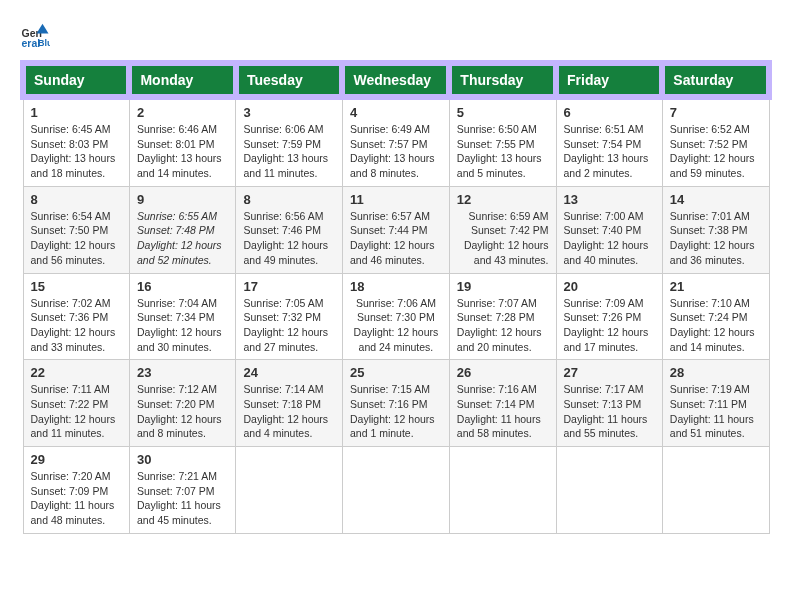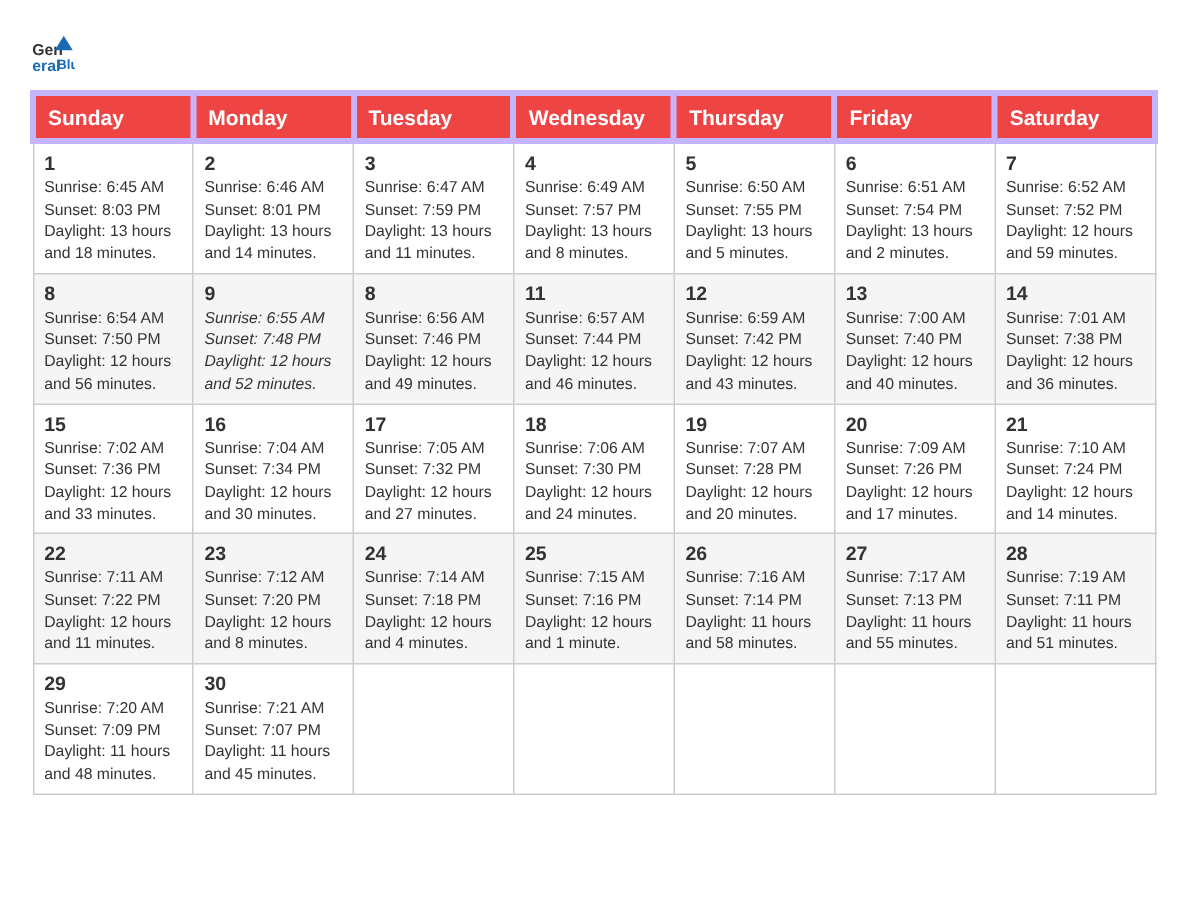--- a/index.html
+++ b/index.html
@@ -35,27 +35,27 @@
     }
     .subtitle {
       font-size: 16px;
       color: #333;
     }
     .calendar {
       width: 100%;
       border-collapse: collapse;
     }
     .calendar th {
-      background: #ef4444;
+      background: #15803d;
       color: #fff;
       text-align: left;
       padding: 6px 8px;
       font-size: 14px;
       font-weight: bold;
-      border: 4px solid #c4b5fd;
+      border: 6px solid #c4b5fd;
     }
     .calendar td {
       vertical-align: top;
       padding: 5px 7px;
       border: 1px solid #ccc;
       background: #fff;
       width: 107px;
       min-height: 80px;
       font-size: 11px;
       color: #333;
@@ -121,21 +121,21 @@
 Daylight: 13 hours and 18 minutes.</div>
         </td>
         <td>
           <span class="day-num">2</span>
           <div class="day-info" style="white-space: pre-line;">Sunrise: 6:46 AM
 Sunset: 8:01 PM
 Daylight: 13 hours and 14 minutes.</div>
         </td>
         <td>
           <span class="day-num">3</span>
-          <div class="day-info" style="white-space: pre-line;">Sunrise: 6:47 AM
+          <div class="day-info" style="white-space: pre-line;">Sunrise: 6:06 AM
 Sunset: 7:59 PM
 Daylight: 13 hours and 11 minutes.</div>
         </td>
         <td>
           <span class="day-num">4</span>
           <div class="day-info" style="white-space: pre-line;">Sunrise: 6:49 AM
 Sunset: 7:57 PM
 Daylight: 13 hours and 8 minutes.</div>
         </td>
         <td>
@@ -177,21 +177,21 @@
 Daylight: 12 hours and 49 minutes.</div>
         </td>
         <td>
           <span class="day-num">11</span>
           <div class="day-info" style="white-space: pre-line;">Sunrise: 6:57 AM
 Sunset: 7:44 PM
 Daylight: 12 hours and 46 minutes.</div>
         </td>
         <td>
           <span class="day-num">12</span>
-          <div class="day-info" style="white-space: pre-line;">Sunrise: 6:59 AM
+          <div class="day-info" style="white-space: pre-line; text-align: right;">Sunrise: 6:59 AM
 Sunset: 7:42 PM
 Daylight: 12 hours and 43 minutes.</div>
         </td>
         <td>
           <span class="day-num">13</span>
           <div class="day-info" style="white-space: pre-line;">Sunrise: 7:00 AM
 Sunset: 7:40 PM
 Daylight: 12 hours and 40 minutes.</div>
         </td>
         <td>
@@ -215,21 +215,21 @@
 Daylight: 12 hours and 30 minutes.</div>
         </td>
         <td>
           <span class="day-num">17</span>
           <div class="day-info" style="white-space: pre-line;">Sunrise: 7:05 AM
 Sunset: 7:32 PM
 Daylight: 12 hours and 27 minutes.</div>
         </td>
         <td>
           <span class="day-num">18</span>
-          <div class="day-info" style="white-space: pre-line;">Sunrise: 7:06 AM
+          <div class="day-info" style="white-space: pre-line; text-align: center;">Sunrise: 7:06 AM
 Sunset: 7:30 PM
 Daylight: 12 hours and 24 minutes.</div>
         </td>
         <td>
           <span class="day-num">19</span>
           <div class="day-info" style="white-space: pre-line;">Sunrise: 7:07 AM
 Sunset: 7:28 PM
 Daylight: 12 hours and 20 minutes.</div>
         </td>
         <td>

